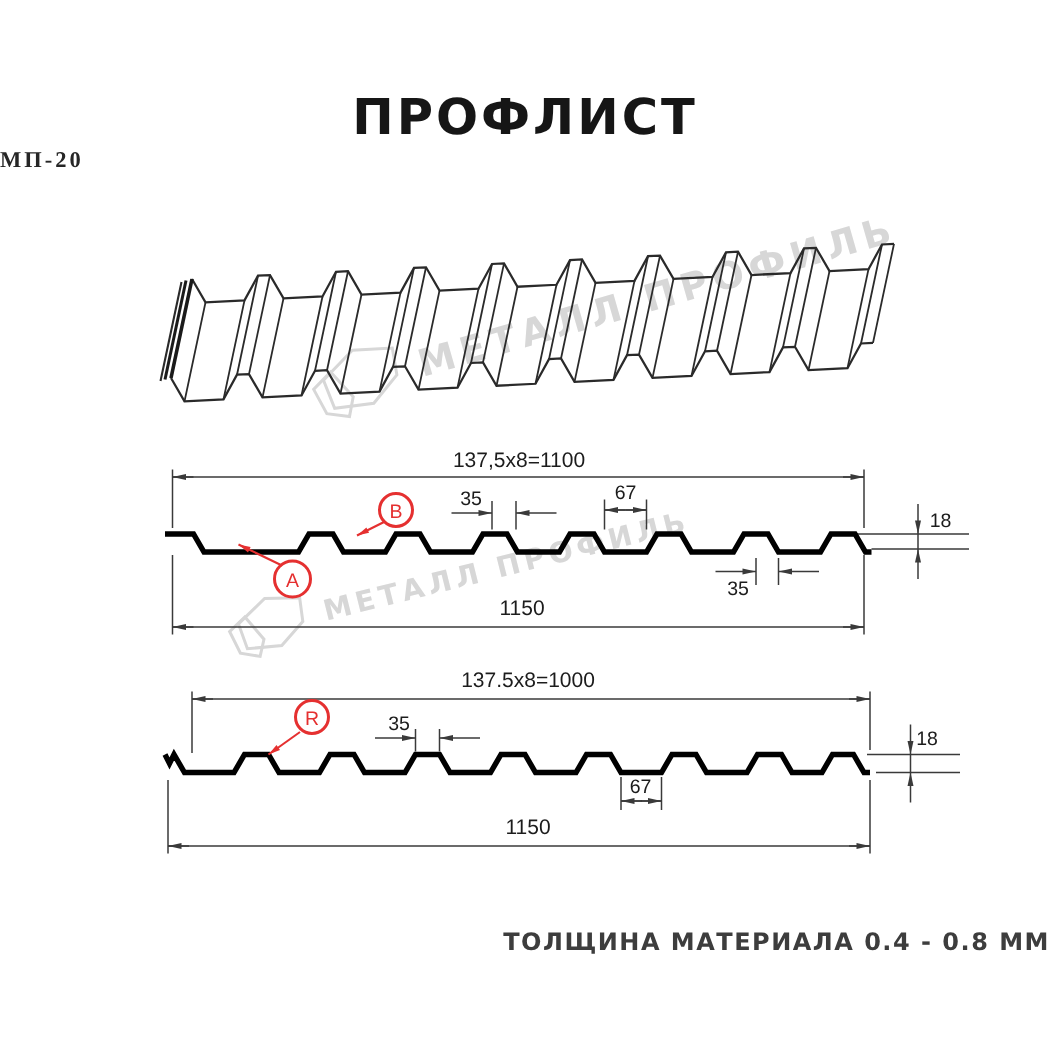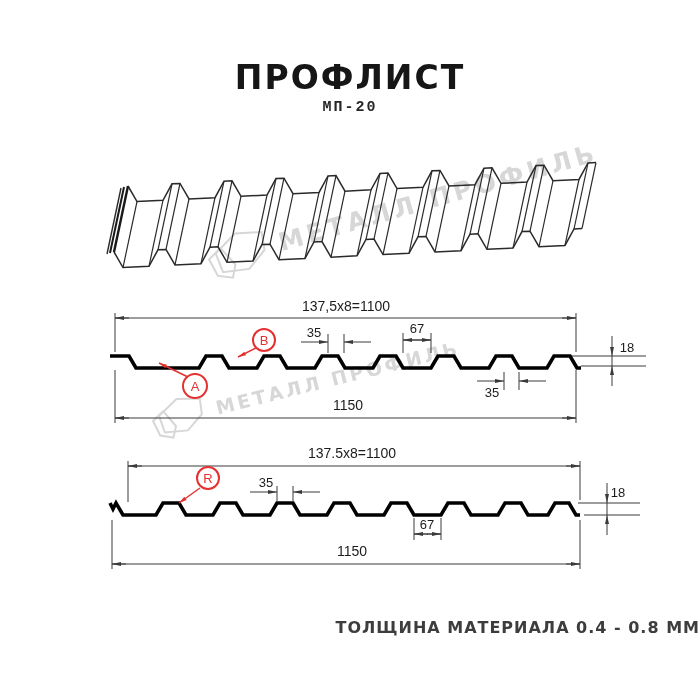--- a/index.html
+++ b/index.html
@@ -1,22 +1,22 @@
 <!DOCTYPE html>
 <html><head>
 <meta charset="utf-8">
 <style>
   html,body{margin:0;padding:0;background:#fff;}
   .canvas{position:relative;width:700px;height:700px;background:#ffffff;overflow:hidden;
           font-family:"Liberation Sans",sans-serif;}
   .title{position:absolute;left:0;top:58px;width:700px;text-align:center;
          font-family:"DejaVu Sans",sans-serif;font-weight:800;font-size:33px;
          letter-spacing:2px;color:#161616;}
-  .subtitle{position:absolute;left:0;top:99px;width:700px;text-align:center;
-         font-family:Liberation Mono, monospace;font-weight:600;font-size:15px;
+  .subtitle{position:absolute;left:0;top:99px;width:700px;text-align:left;
+         font-family:Liberation Serif, serif;font-weight:600;font-size:15px;
          letter-spacing:2px;color:#262626;}
   .footer{position:absolute;left:0;top:618px;width:700px;text-align:right;
          font-family:"DejaVu Sans",sans-serif;font-weight:600;font-size:16px;
          letter-spacing:1px;color:#3d3d3d;}
   .wm{position:absolute;display:flex;align-items:center;gap:10px;color:#d7d7d7;
       font-family:"DejaVu Sans",sans-serif;font-weight:700;white-space:nowrap;
       transform-origin:left center;pointer-events:none;}
   .wm1{left:208px;top:238px;transform:rotate(-16deg);font-size:25px;letter-spacing:4px;}
   .wm2{left:152px;top:402px;transform:rotate(-14deg);font-size:19px;letter-spacing:3px;}
   .drawing{position:absolute;left:0;top:0;width:700px;height:700px;}
@@ -179,21 +179,21 @@
     </svg>
 
   <div class="layer-labels">
     <span class="dim big" style="left:346px;top:306px;">137,5x8=1100</span>
     <span class="dim" style="left:314px;top:332px;">35</span>
     <span class="dim" style="left:417px;top:328px;">67</span>
     <span class="dim" style="left:627px;top:347px;">18</span>
     <span class="dim" style="left:492px;top:392px;">35</span>
     <span class="dim big" style="left:348px;top:405px;">1150</span>
 
-    <span class="dim big" style="left:352px;top:453px;">137.5x8=1100</span>
+    <span class="dim big" style="left:352px;top:453px;">137.5x8=1000</span>
     <span class="dim" style="left:266px;top:482px;">35</span>
     <span class="dim" style="left:618px;top:492px;">18</span>
     <span class="dim" style="left:427px;top:524px;">67</span>
     <span class="dim big" style="left:352px;top:551px;">1150</span>
 
     <div class="marker" style="left:195px;top:386px;width:22px;height:22px;">
         <span>A</span>
       </div>
     <div class="marker" style="left:264px;top:340px;width:20px;height:20px;">
         <span>B</span>

